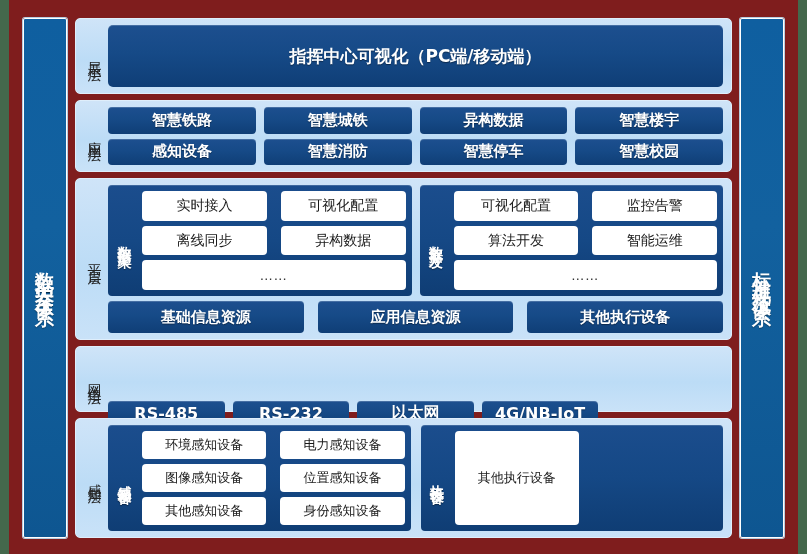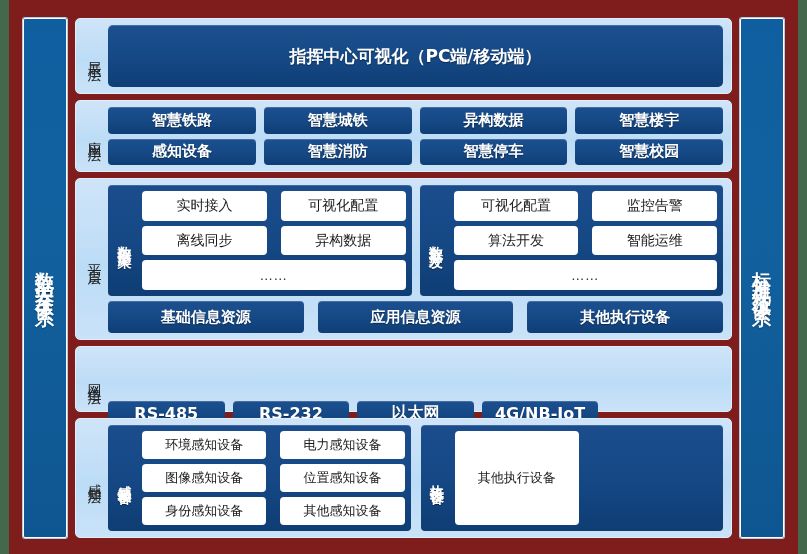--- a/index.html
+++ b/index.html
@@ -384,22 +384,22 @@
                 <div class="group-cells">
                   <div class="cell-row">
                     <div class="wbox">环境感知设备</div>
                     <div class="wbox">电力感知设备</div>
                   </div>
                   <div class="cell-row">
                     <div class="wbox">图像感知设备</div>
                     <div class="wbox">位置感知设备</div>
                   </div>
                   <div class="cell-row">
+                    <div class="wbox">其他感知设备</div>
                     <div class="wbox">身份感知设备</div>
-                    <div class="wbox">其他感知设备</div>
                   </div>
                 </div>
               </div>
 
               <div class="group-box">
                 <div class="group-title">
                   <span>执行设备</span>
                 </div>
                 <div class="group-cells">
                   <div class="cell-row">

